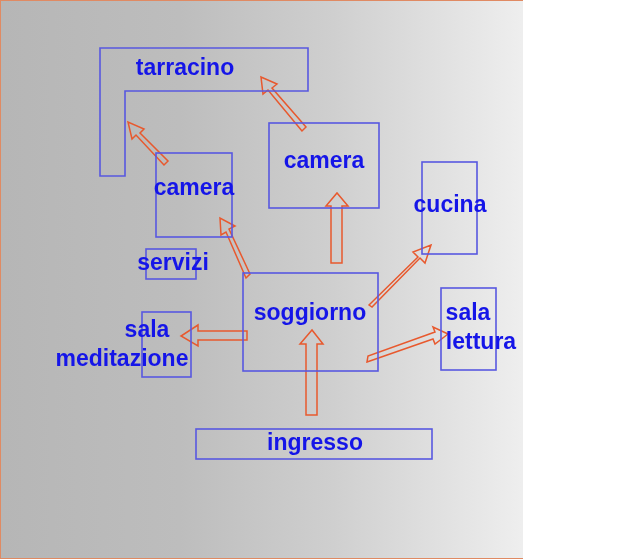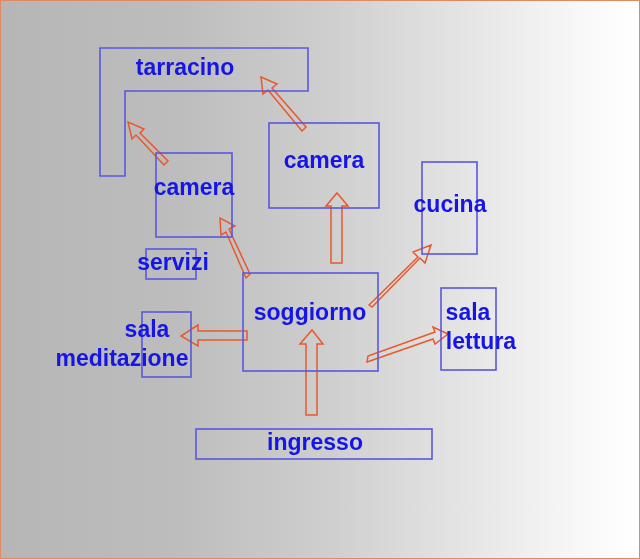--- a/index.html
+++ b/index.html
@@ -3,21 +3,21 @@
 <meta charset="utf-8">
 <title>Planimetria</title>
 <style>
   html, body {
     margin: 0;
     padding: 0;
     background: #ffffff;
   }
   #canvas-root {
     position: relative;
-    width: 640px;
+    width: 523px;
     height: 559px;
     overflow: hidden;
     font-family: "Liberation Sans", sans-serif;
     box-sizing: border-box;
   }
   #diagram-surface {
     position: absolute;
     left: 0;
     top: 0;
     width: 640px;

